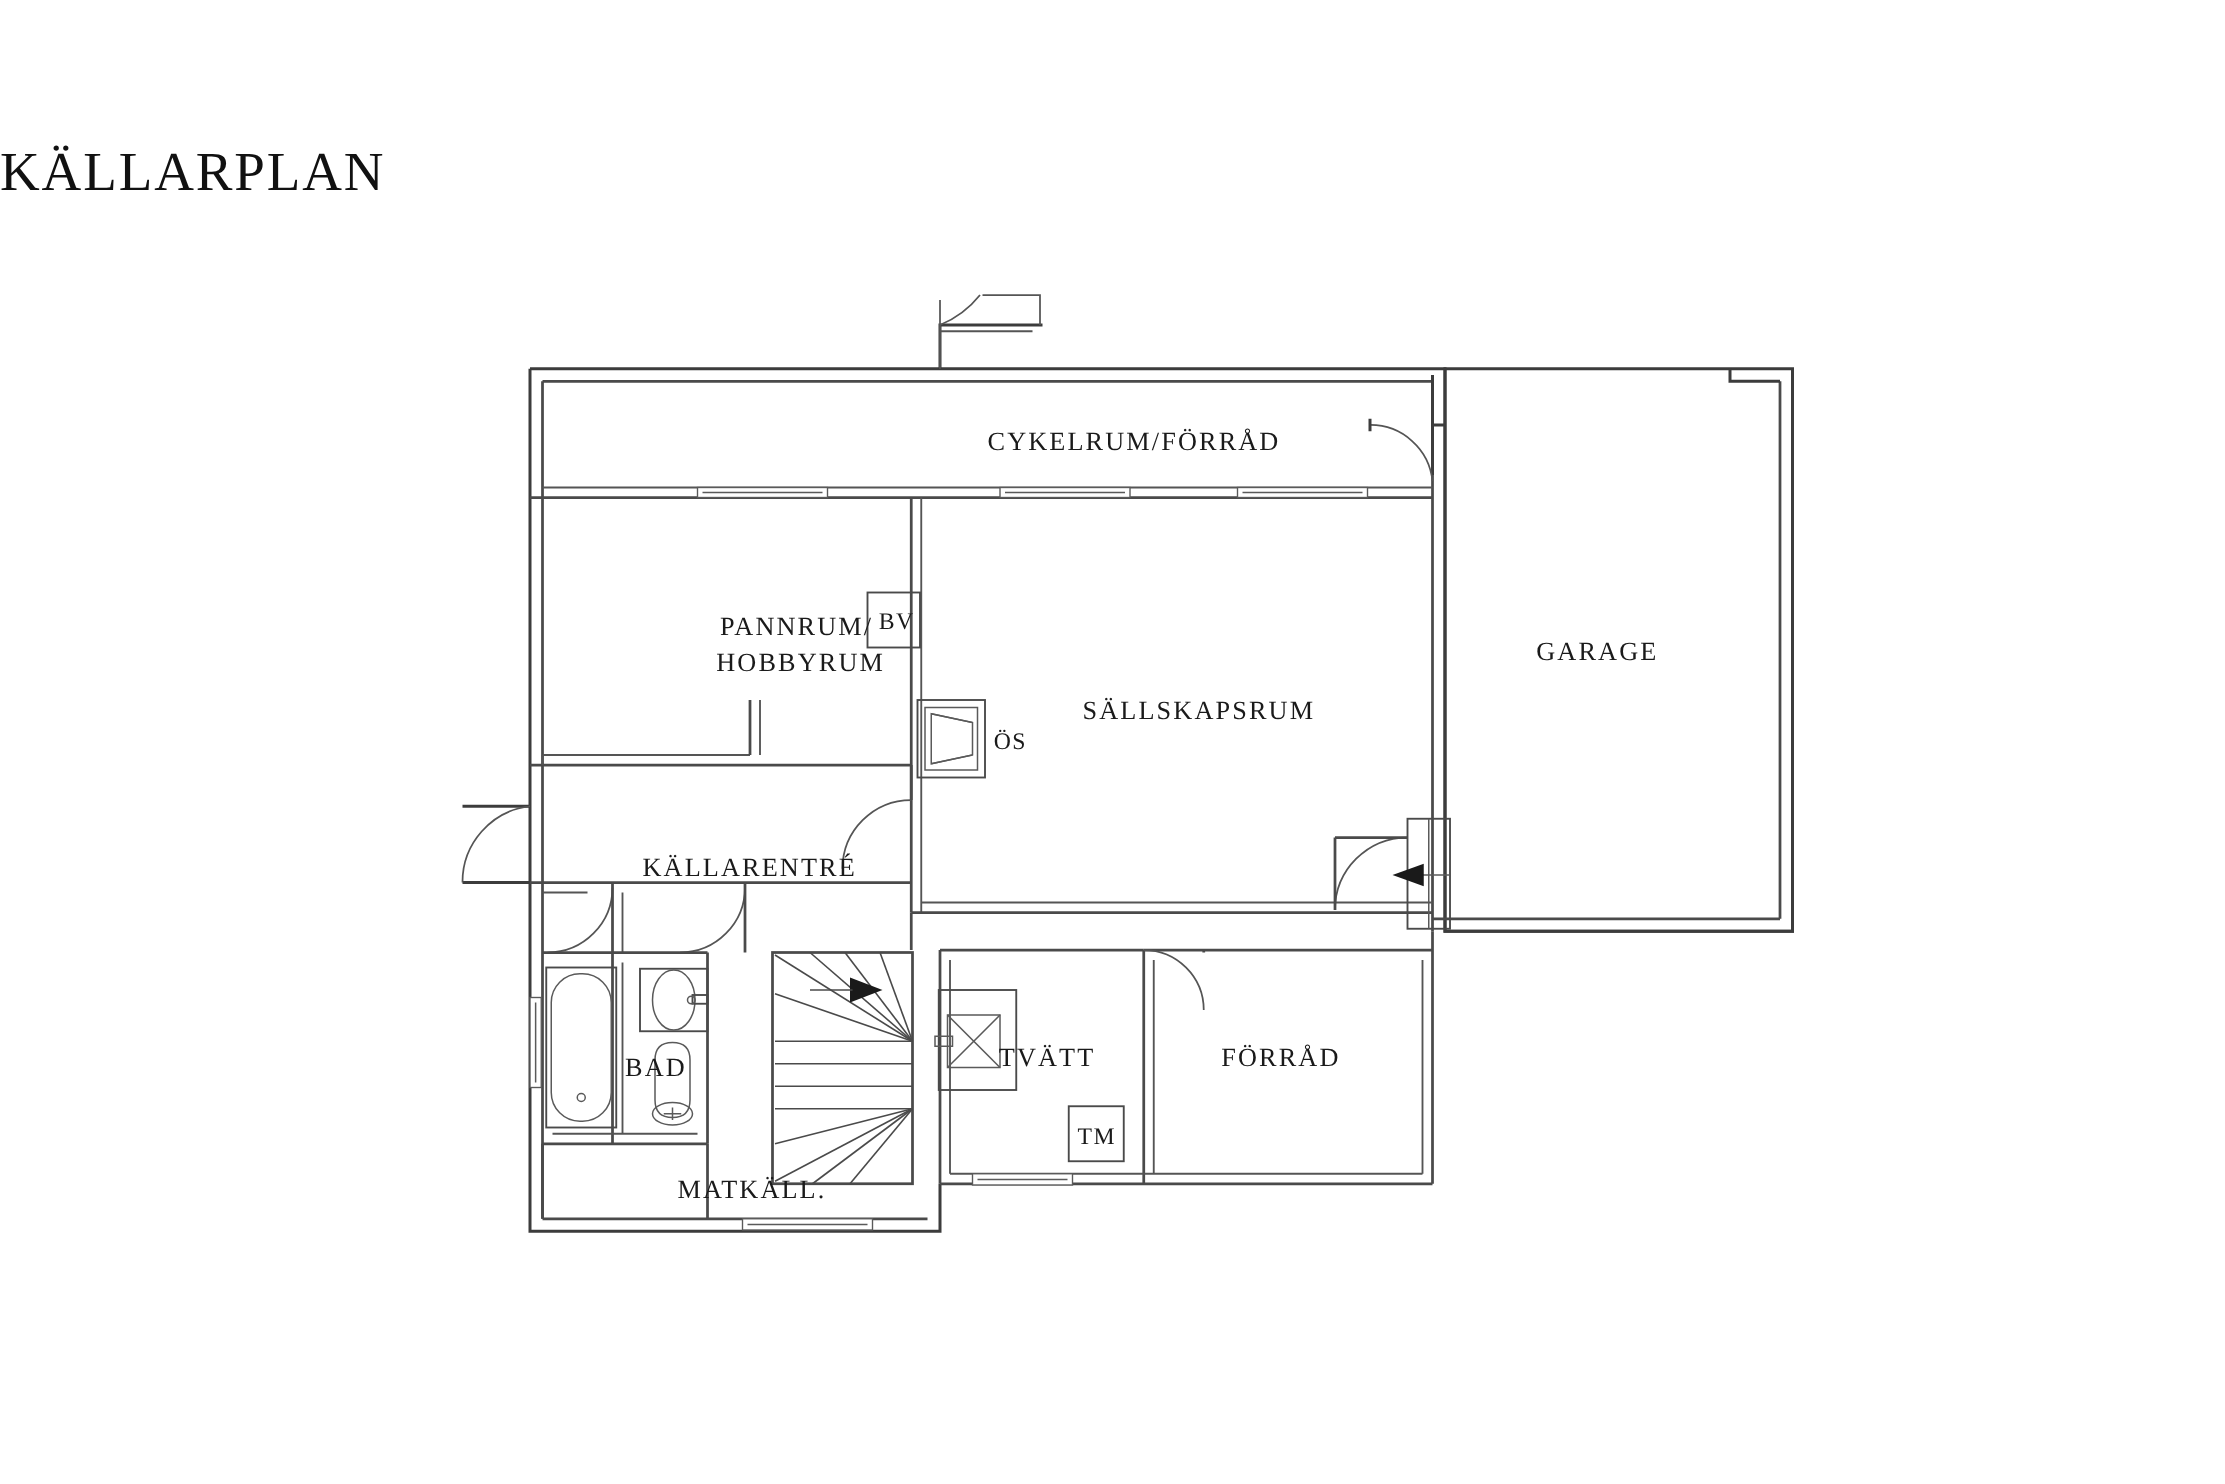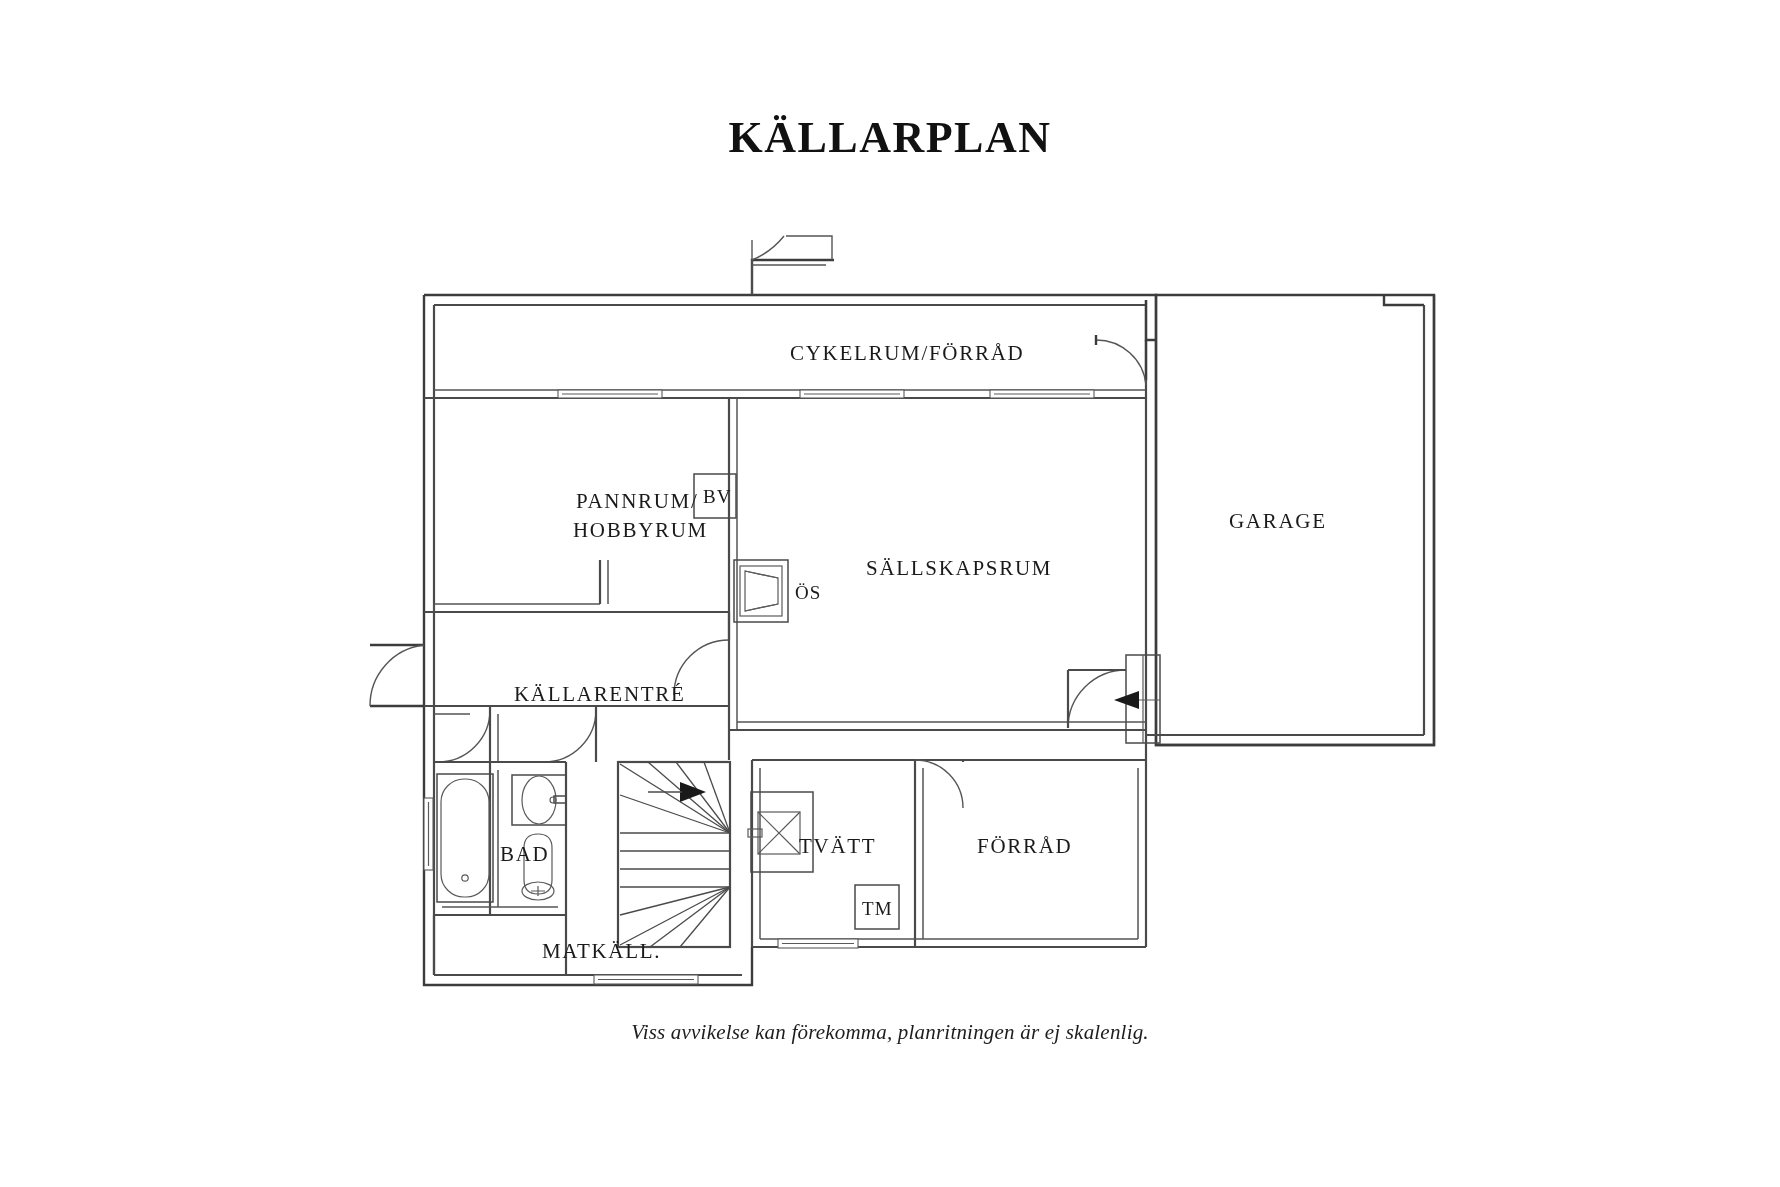--- a/index.html
+++ b/index.html
@@ -18,24 +18,24 @@
     position: relative;
     width: 1780px;
     height: 1187px;
     background: #ffffff;
   }
   #plan-title {
     position: absolute;
     top: 112px;
     left: 0;
     width: 1780px;
-    text-align: center;
+    text-align: left;
     font-family: "Liberation Serif", "DejaVu Serif", serif;
     font-size: 44px;
-    font-weight: 700;
+    font-weight: 400;
     letter-spacing: 1.5px;
     color: #111111;
     white-space: nowrap;
   }
   #plan-caption {
     position: absolute;
     top: 1020px;
     left: 0;
     width: 1780px;
     text-align: center;
@@ -342,15 +342,14 @@
     <text class="rm-label" x="977" y="853">FÖRRÅD</text>
 
     <text class="rm-label-sm" x="703" y="503">BV</text>
 
     <text class="rm-label-sm" x="795" y="599">ÖS</text>
 
     <text class="rm-label-sm" x="862" y="915">TM</text>
 
   </svg>
 
-  <div id="plan-caption">Viss avvikelse kan förekomma, planritningen är ej skalenlig.</div>
 
 </div>
 
 </body></html>

